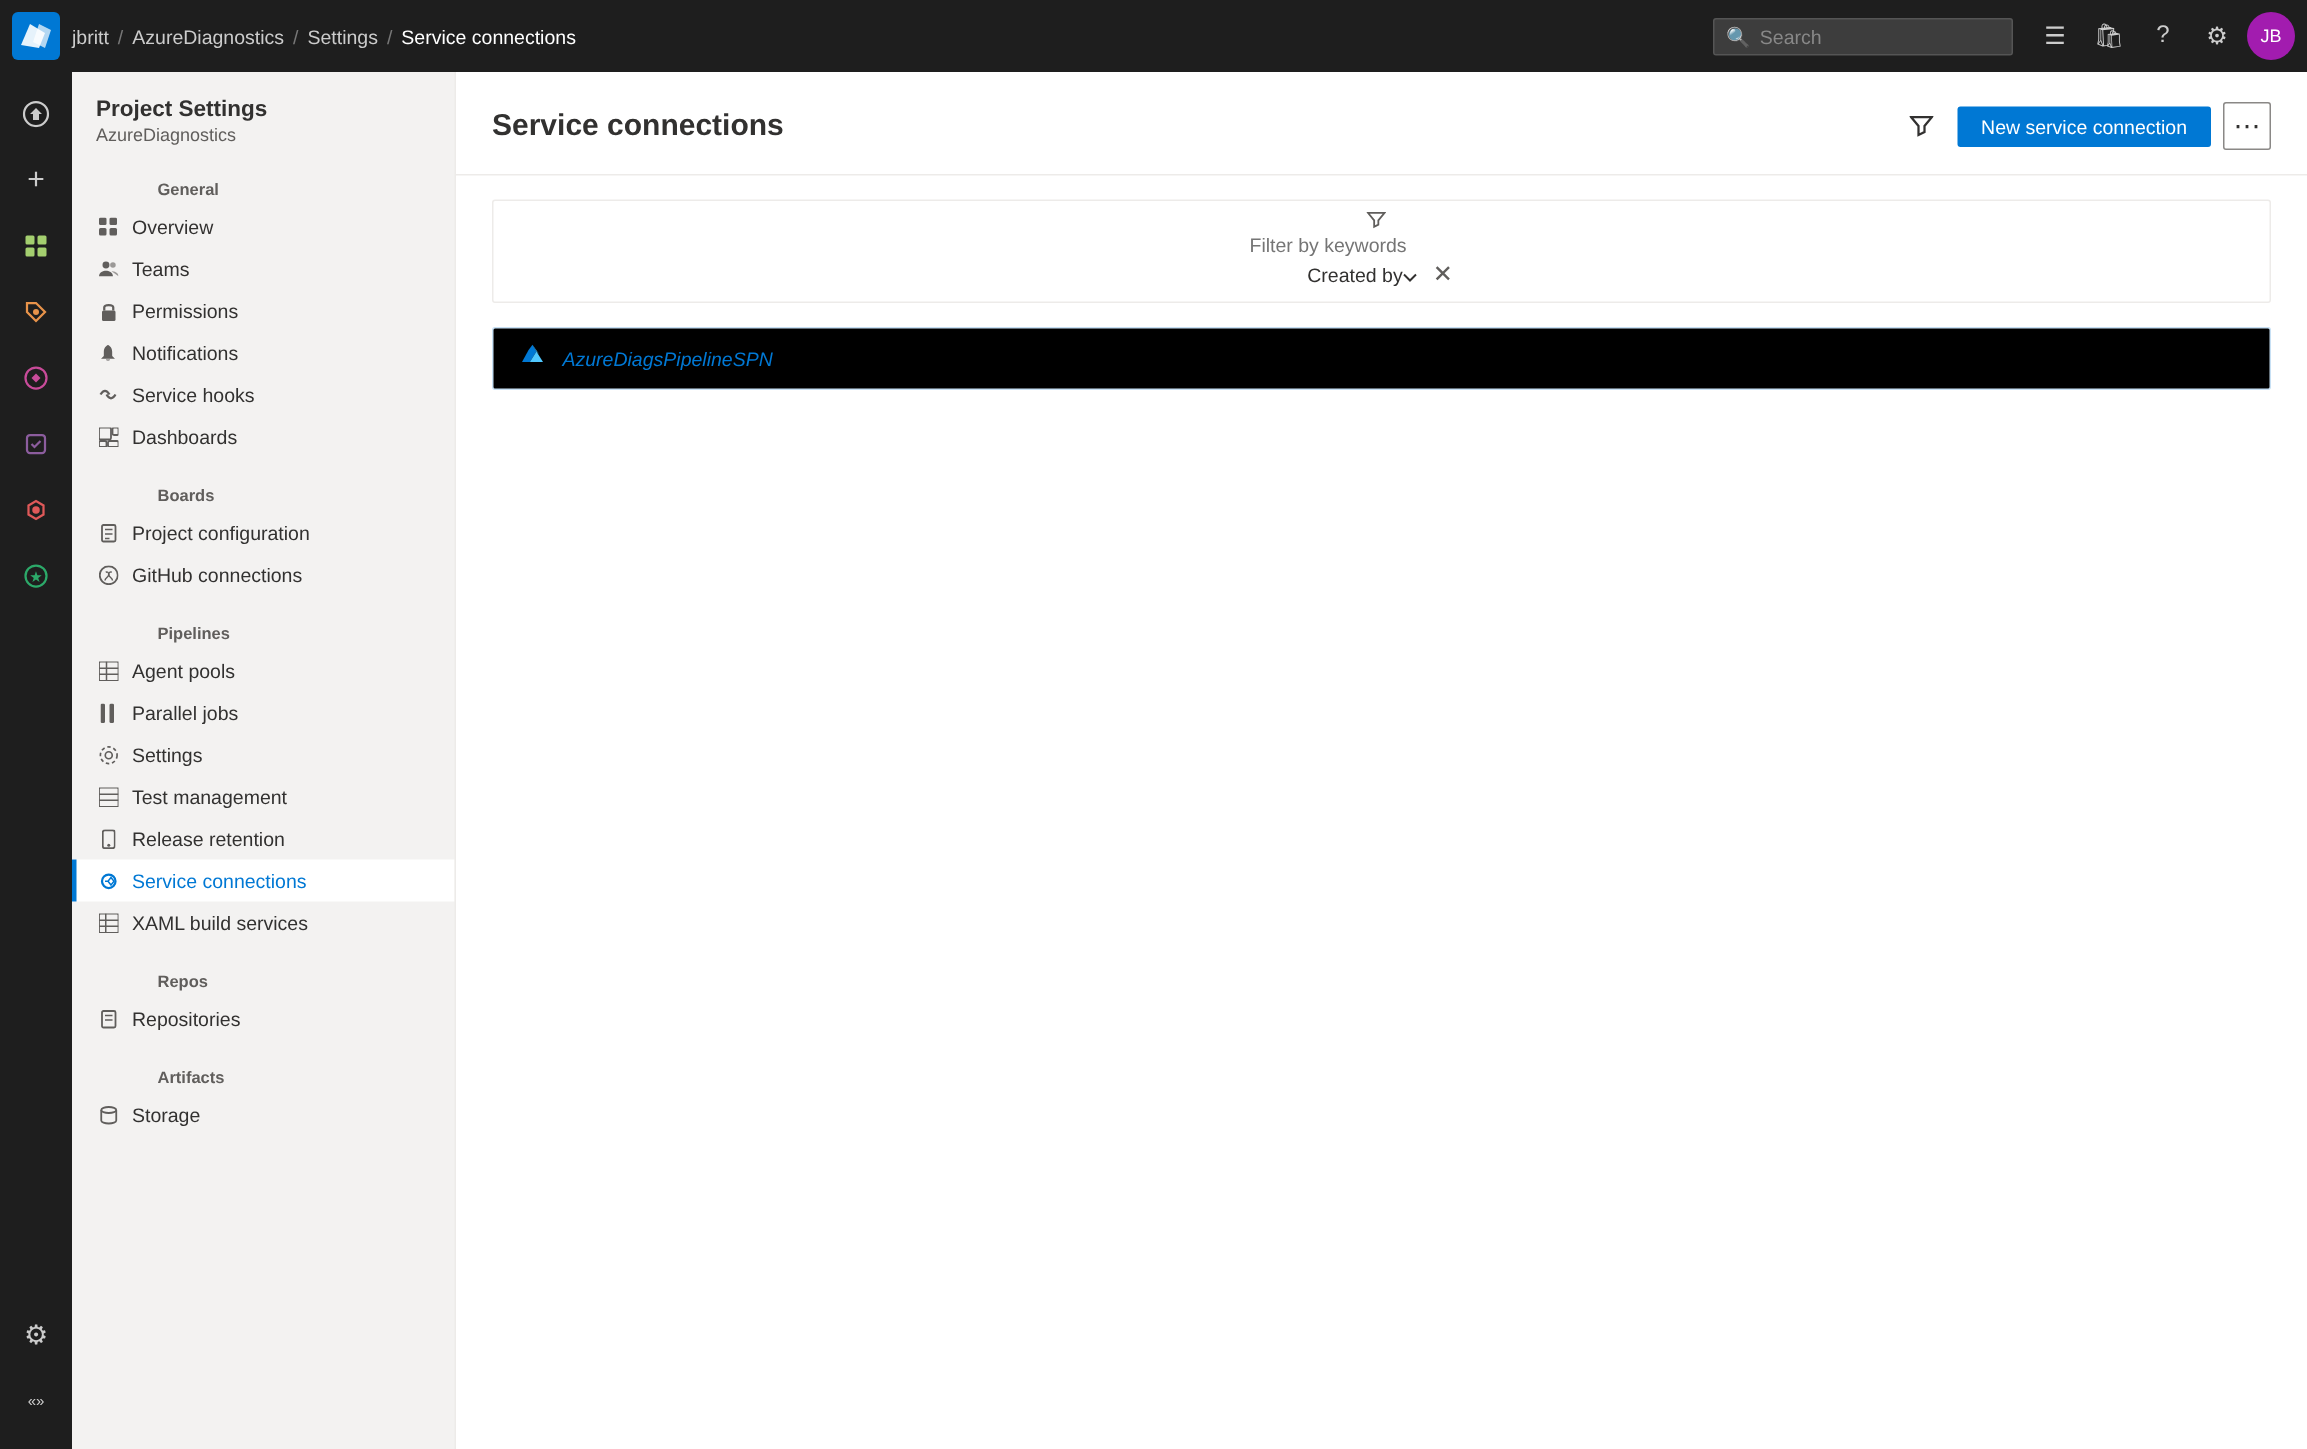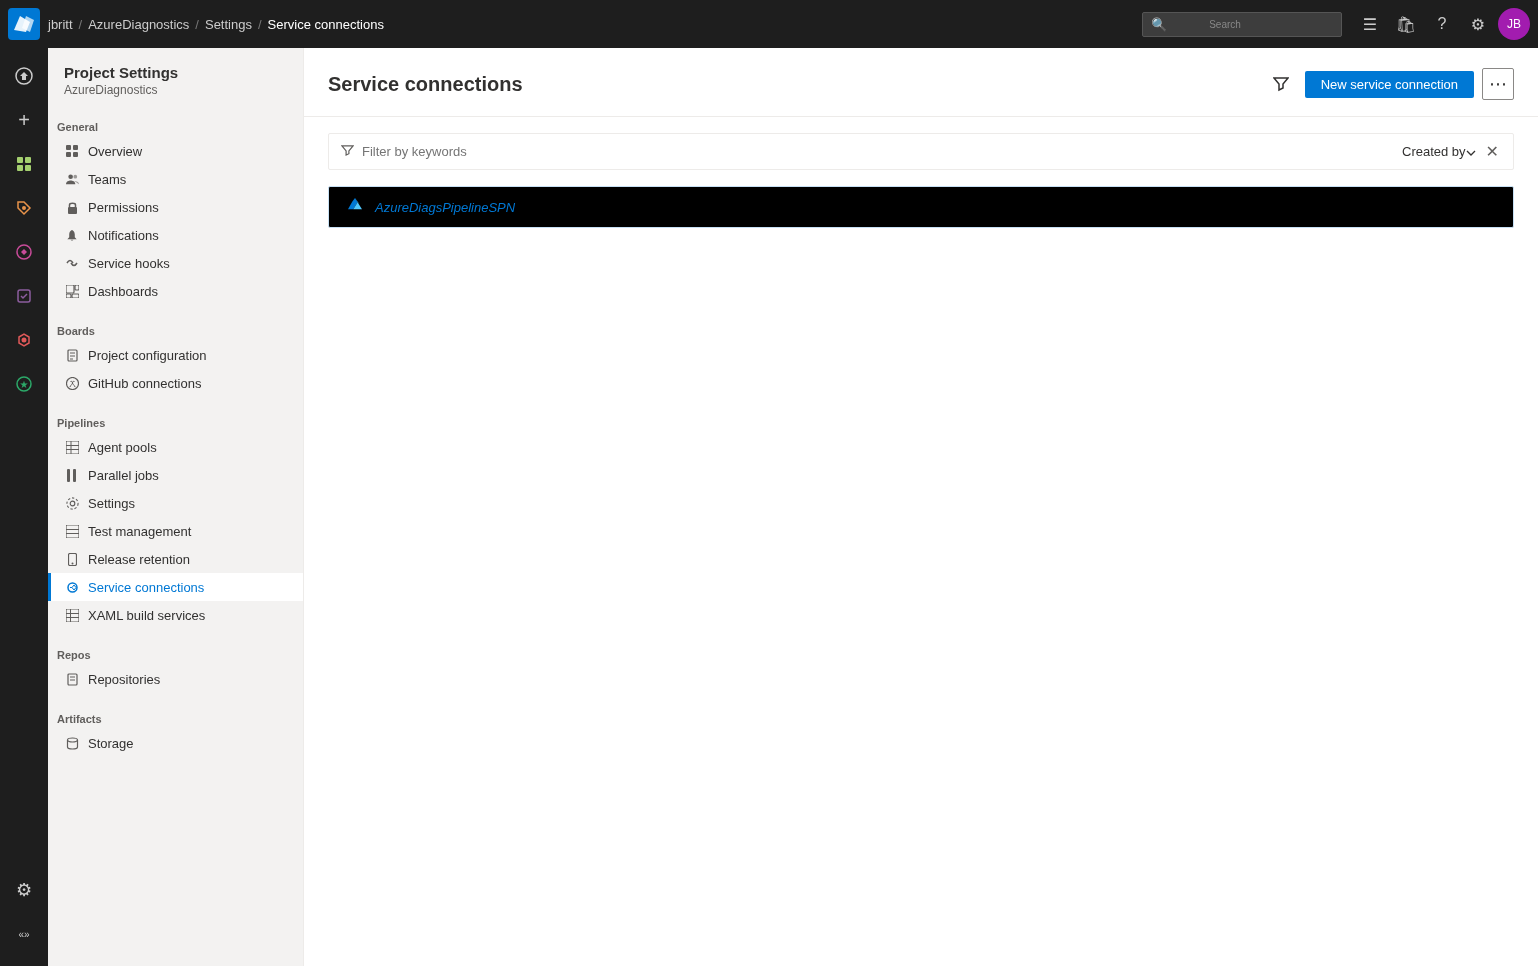--- a/index.html
+++ b/index.html
@@ -45,23 +45,22 @@
       border-radius: 2px;
       padding: 4px 8px;
       width: 200px;
       margin-right: 8px;
     }
     .search-box input {
       background: transparent;
       border: none;
       outline: none;
       color: #ccc;
-      font-size: 10px;
+      font-size: 13px;
       width: 100%;
-      margin-left: 36px;
     }
     .search-box input::placeholder { color: #888; }
     .topbar-icon-btn {
       width: 32px;
       height: 32px;
       display: flex;
       align-items: center;
       justify-content: center;
       color: #ccc;
       cursor: pointer;
@@ -140,20 +139,21 @@
     .sidebar-section {
       padding: 12px 0 4px 0;
     }
     .sidebar-section-header {
       padding: 4px 9px;
       font-size: 11px;
       font-weight: 600;
       color: #605e5c;
       text-transform: none;
       letter-spacing: 0;
+      margin-left: 48px;
     }
     .sidebar-item {
       display: flex;
       align-items: center;
       padding: 6px 16px;
       cursor: pointer;
       color: #323130;
       font-size: 13px;
       position: relative;
     }
@@ -246,20 +246,21 @@
 
     
     .filter-bar {
       display: flex;
       align-items: center;
       border: 1px solid #edebe9;
       border-radius: 2px;
       padding: 6px 12px;
       margin-bottom: 16px;
       background: #fff;
+      flex-direction: column;
     }
     .filter-bar-icon {
       color: #605e5c;
       margin-right: 8px;
       font-size: 14px;
     }
     .filter-bar-input {
       flex: 1;
       border: none;
       outline: none;

